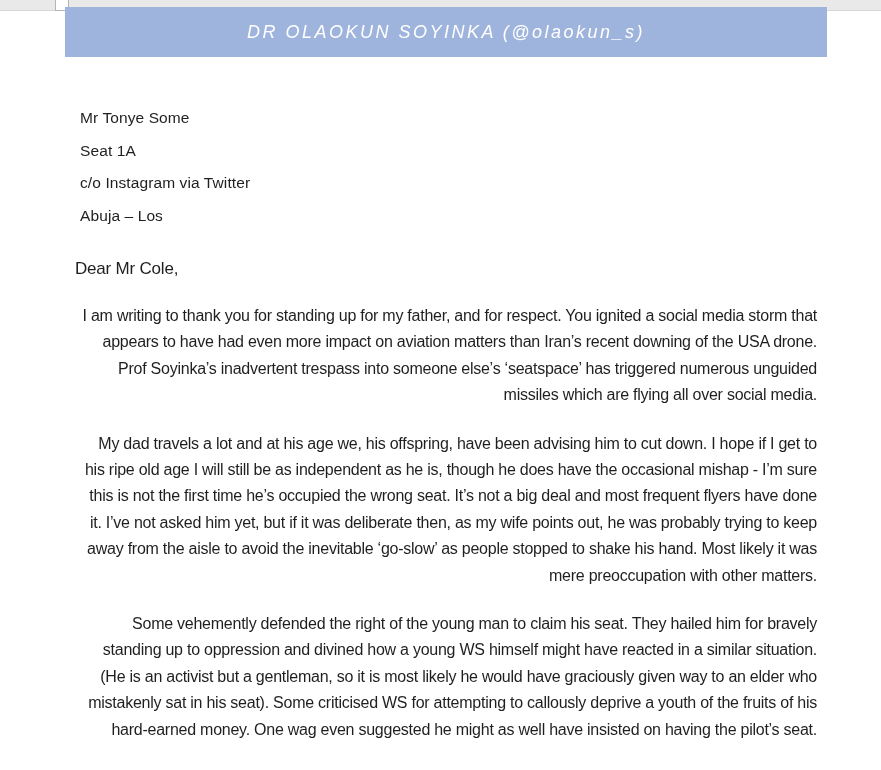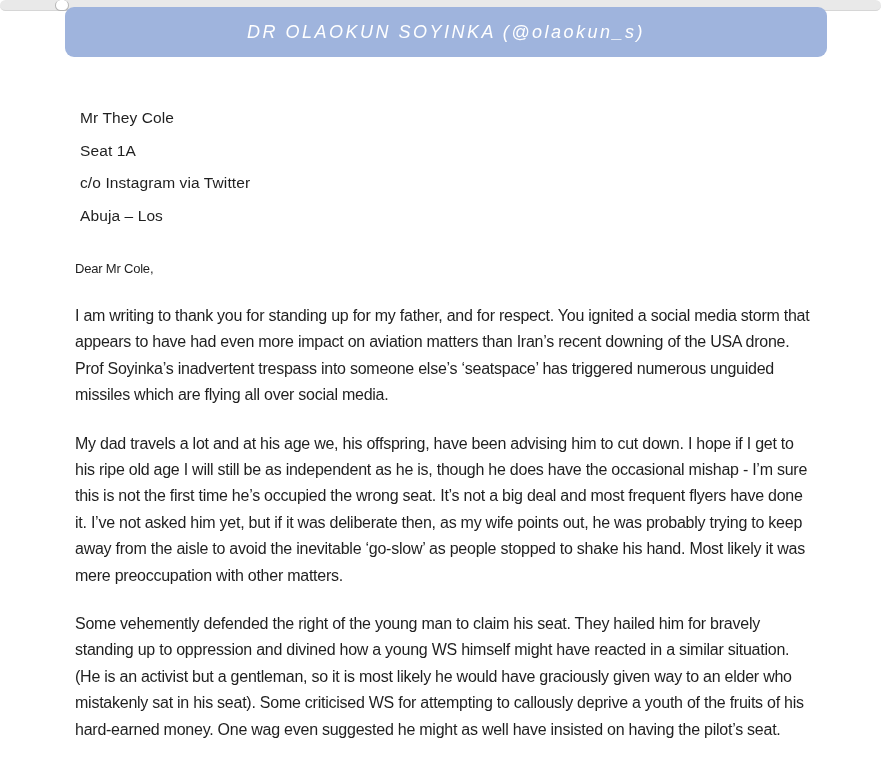--- a/index.html
+++ b/index.html
@@ -1,15 +1,15 @@
 <!DOCTYPE html>
 <html><head>
 <meta charset="utf-8">
 <style>
-  * { margin: 0; padding: 5px; box-sizing: border-box; border-radius: 9px; }
+  * { margin: 0; padding: 5px; box-sizing: border-box; }
   html, body {
     width: 881px; height: 770px;
     background: #ffffff;
     font-family: "Liberation Sans", sans-serif;
     color: #1f1f1f;
     overflow: hidden;
   }
   .chrome-strip {
     position: absolute;
     top: 0; left: 0; right: 0;
@@ -50,47 +50,48 @@
     left: 65px; top: 92px;
     width: 762px;
   }
   .recipient-block {
     font-size: 15.5px;
     line-height: 22.6px;
     letter-spacing: 0.1px;
   }
   .salutation {
     margin-top: 16px;
-    font-size: 13px;
+    font-size: 17px;
     line-height: 22.6px;
     letter-spacing: -0.2px;
   }
   .letter-paragraph {
     margin-top: 12px;
     font-size: 16px;
     line-height: 26.4px;
     letter-spacing: -0.25px;
+    text-align: right;
   }
 </style>
 </head>
 <body>
 
 <div class="page">
 
   <div class="chrome-strip" style="background: rgb(233, 233, 233);"></div>
   <div class="table-handle"></div>
 
   <div class="banner" style="background: rgb(159, 180, 221);">
     <span class="banner-title" style="color: rgb(255, 255, 255);">DR OLAOKUN SOYINKA (@olaokun_s)</span>
   </div>
 
   <div class="letter-body">
 
     <div class="recipient-block">
-      <div>Mr They Cole</div>
+      <div>Mr Tonye Some</div>
       <div>Seat 1A</div>
       <div>c/o Instagram via Twitter</div>
       <div>Abuja – Los</div>
     </div>
 
     <div class="salutation">Dear Mr Cole,</div>
 
     <p class="letter-paragraph">I am writing to thank you for standing up for my father, and for respect. You ignited a social media storm that appears to have had even more impact on aviation matters than Iran’s recent downing of the USA drone. Prof Soyinka’s inadvertent trespass into someone else’s ‘seatspace’ has triggered numerous unguided missiles which are flying all over social media.</p>
 
     <p class="letter-paragraph">My dad travels a lot and at his age we, his offspring, have been advising him to cut down. I hope if I get to his ripe old age I will still be as independent as he is, though he does have the occasional mishap - I’m sure this is not the first time he’s occupied the wrong seat. It’s not a big deal and most frequent flyers have done it. I’ve not asked him yet, but if it was deliberate then, as my wife points out, he was probably trying to keep away from the aisle to avoid the inevitable ‘go-slow’ as people stopped to shake his hand. Most likely it was mere preoccupation with other matters.</p>

